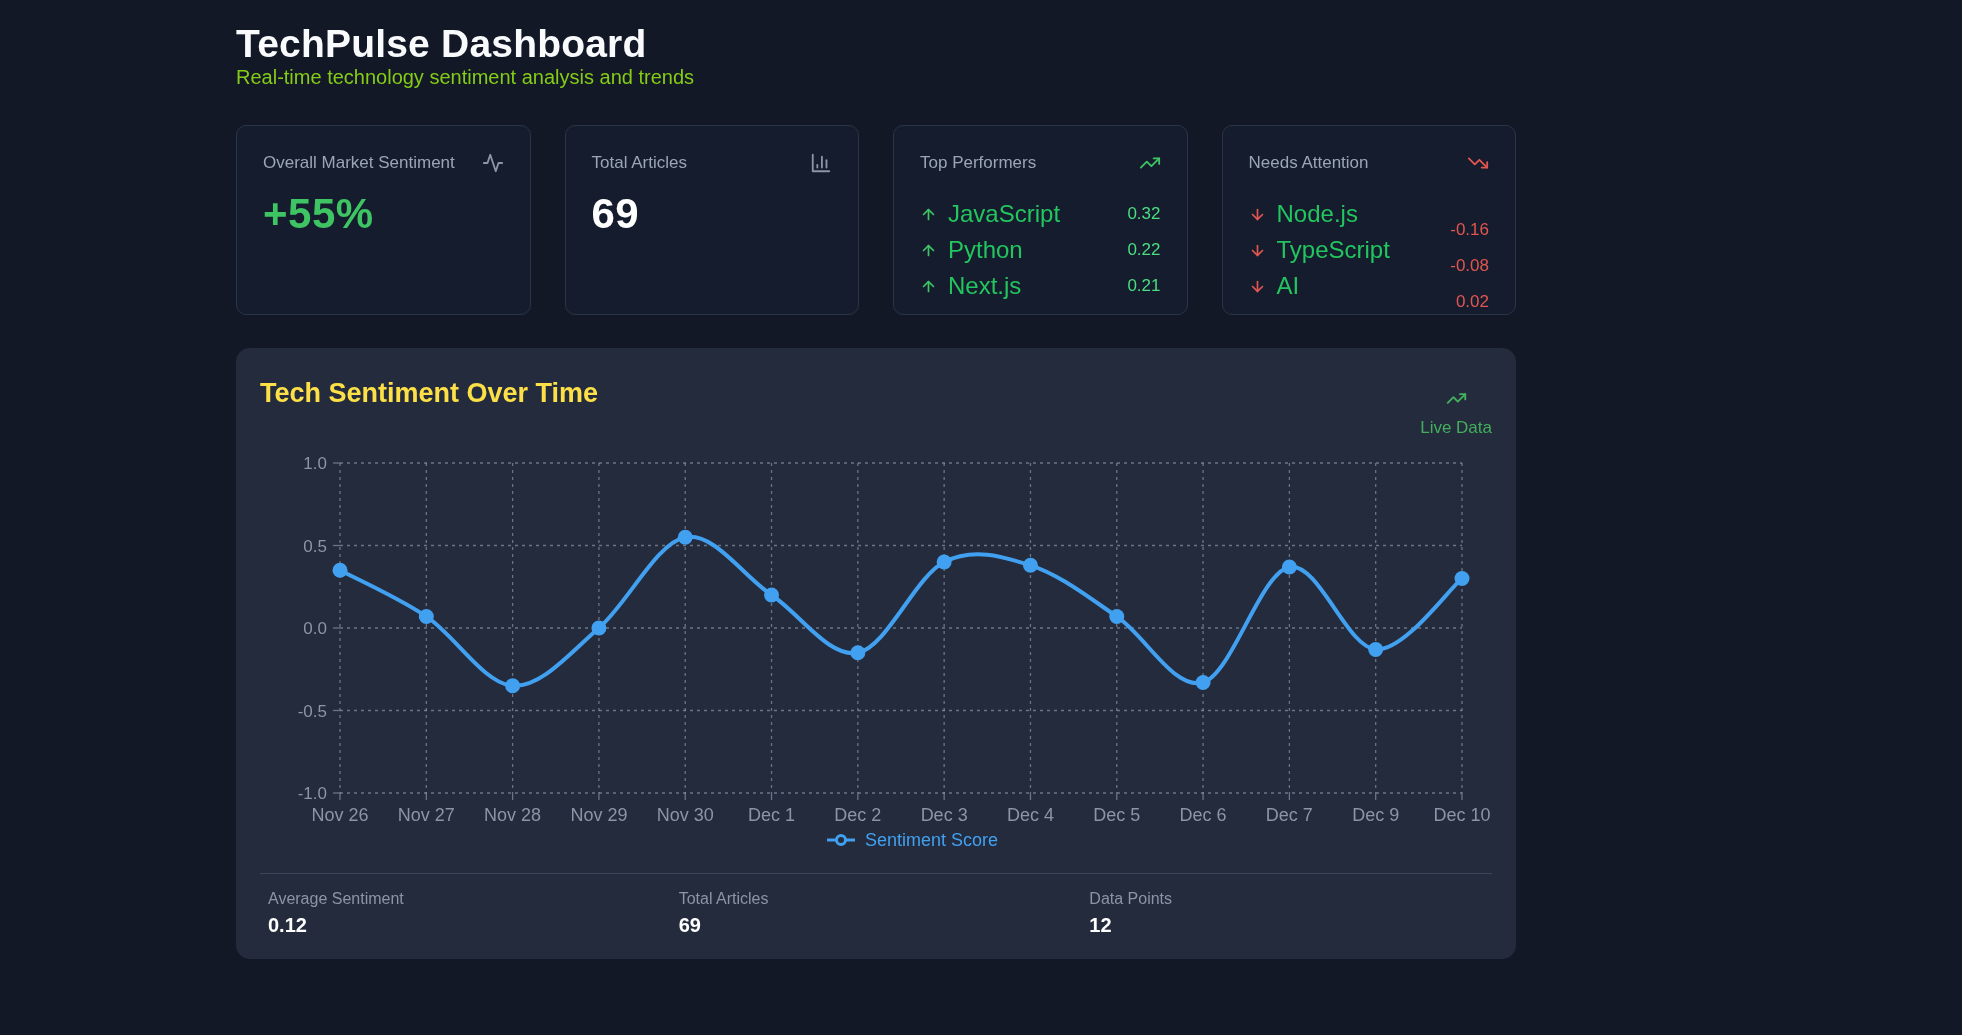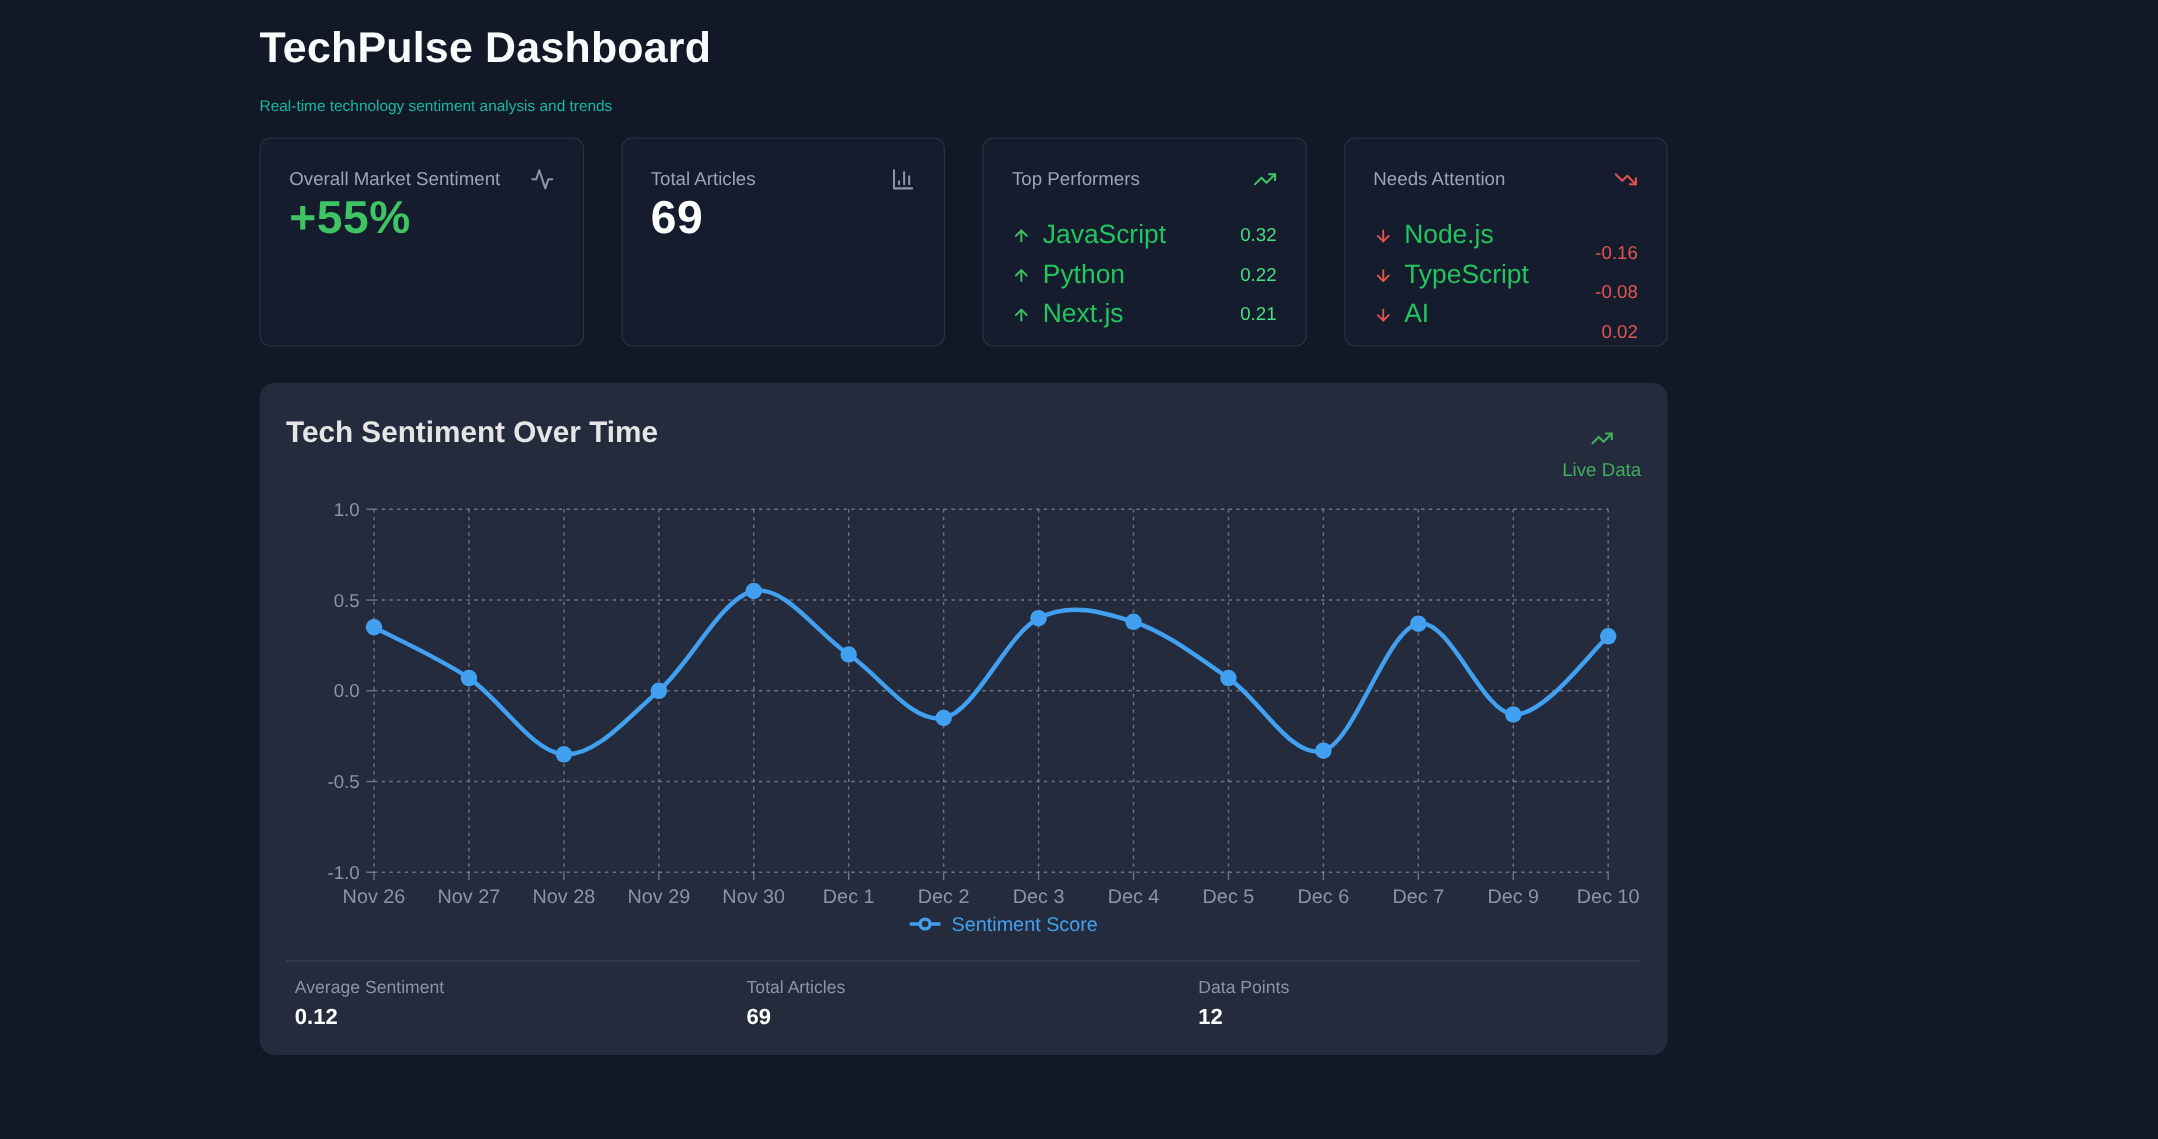--- a/index.html
+++ b/index.html
@@ -7,49 +7,49 @@
   body {
     background:#121826;
     font-family:"Liberation Sans", sans-serif;
     color:#f1f5f9;
     position:relative;
   }
   .content { position:absolute; left:236px; top:0; width:1280px; }
 
   
   .page-title { margin-top:22px; font-size:39px; font-weight:700; letter-spacing:0.2px; color:#f8fafc; }
-  .page-subtitle { margin-top:22px; font-size:14px; color:#14b8a6; }
+  .page-subtitle { margin-top:0; font-size:20px; color:#84cc16; }
 
   
   .cards-row { position:absolute; left:0; top:125px; width:1280px; display:flex; gap:34px; }
   .stat-card {
     flex:1; height:190px; background:#151c2d;
     border:1px solid #2a3347; border-radius:10px; padding:26px;
     position:relative;
   }
   .card-head { display:flex; justify-content:space-between; align-items:center; }
   .card-label { font-size:17px; color:#9aa5b5; }
   .card-icon { width:22px; height:22px; flex:0 0 auto; }
-  .big-value { font-size:42px; font-weight:700; letter-spacing:0.5px; }
+  .big-value { margin-top:16px; font-size:42px; font-weight:700; letter-spacing:0.5px; }
   .big-value.green { color:#3ec463; }
   .big-value.white { color:#ffffff; }
   .card-items { margin-top:22px; }
   .card-item { display:flex; align-items:center; height:36px; }
   .item-arrow { width:17px; height:17px; margin-right:11px; flex:0 0 auto; }
   .item-name { font-size:24px; font-weight:400; color:#22c55e; }
   .item-value { margin-left:auto; font-size:17px; }
   .item-value.green { color:#4ade80; }
   .item-value.red { color:#e25650;margin-top:32px; }
 
   
   .chart-panel {
     position:absolute; left:0; top:348px; width:1280px; height:611px;
     background:#232b3d; border-radius:14px; padding:0;
   }
-  .panel-title { position:absolute; left:24px; top:30px; font-size:27px; font-weight:700; color:#e5e5e5; }
+  .panel-title { position:absolute; left:24px; top:30px; font-size:27px; font-weight:700; color:#fde047; }
   .panel-subtitle { position:absolute; left:24px; top:68px; font-size:17px; color:#97a1b1; }
   .live-badge { position:absolute; right:24px; top:40px; display:flex; align-items:center; gap:9px;
     font-size:17px; color:#43ae5c;flex-direction:column; }
   .live-badge svg { width:21px; height:21px; }
   #chart-svg { position:absolute; left:0; top:78px; width:1280px; height:440px; display:block; }
   .panel-divider { position:absolute; left:24px; right:24px; top:525px; height:1px;
     background:rgba(148,163,184,0.22); }
   .footer-stats { position:absolute; left:32px; top:542px; width:1232px; display:flex; }
   .footer-col { width:418px; }
   .footer-label { font-size:16px; color:#8b95a5; }

